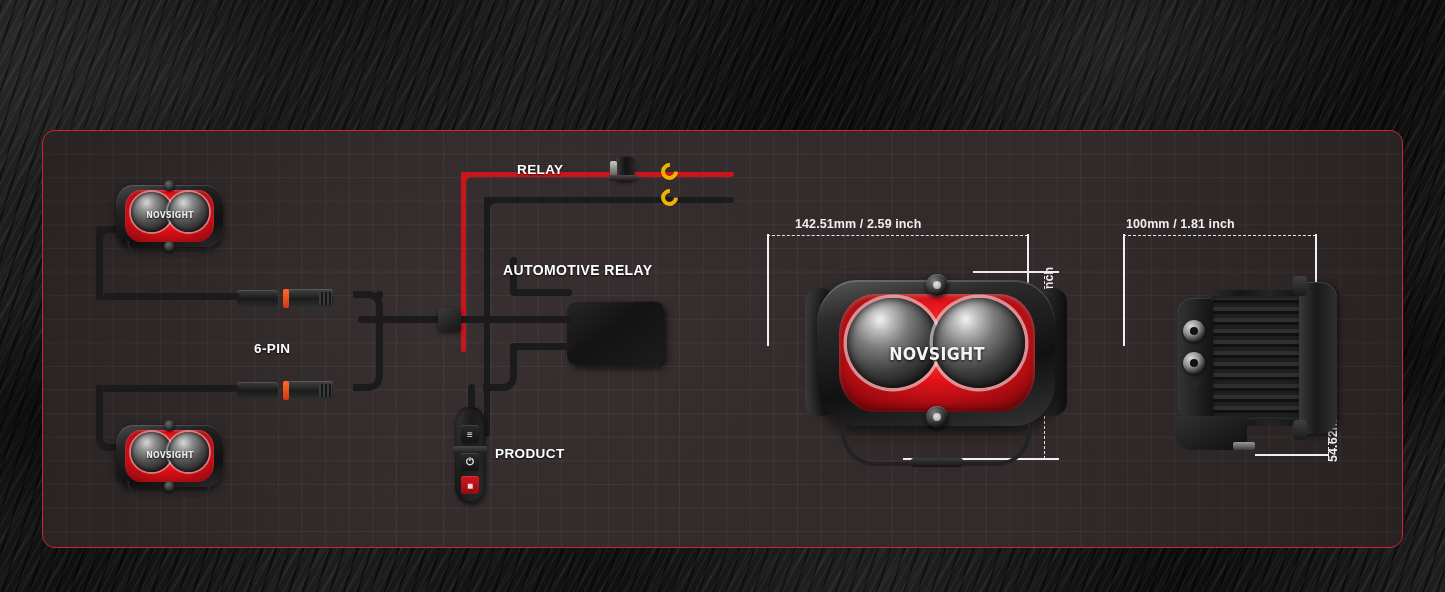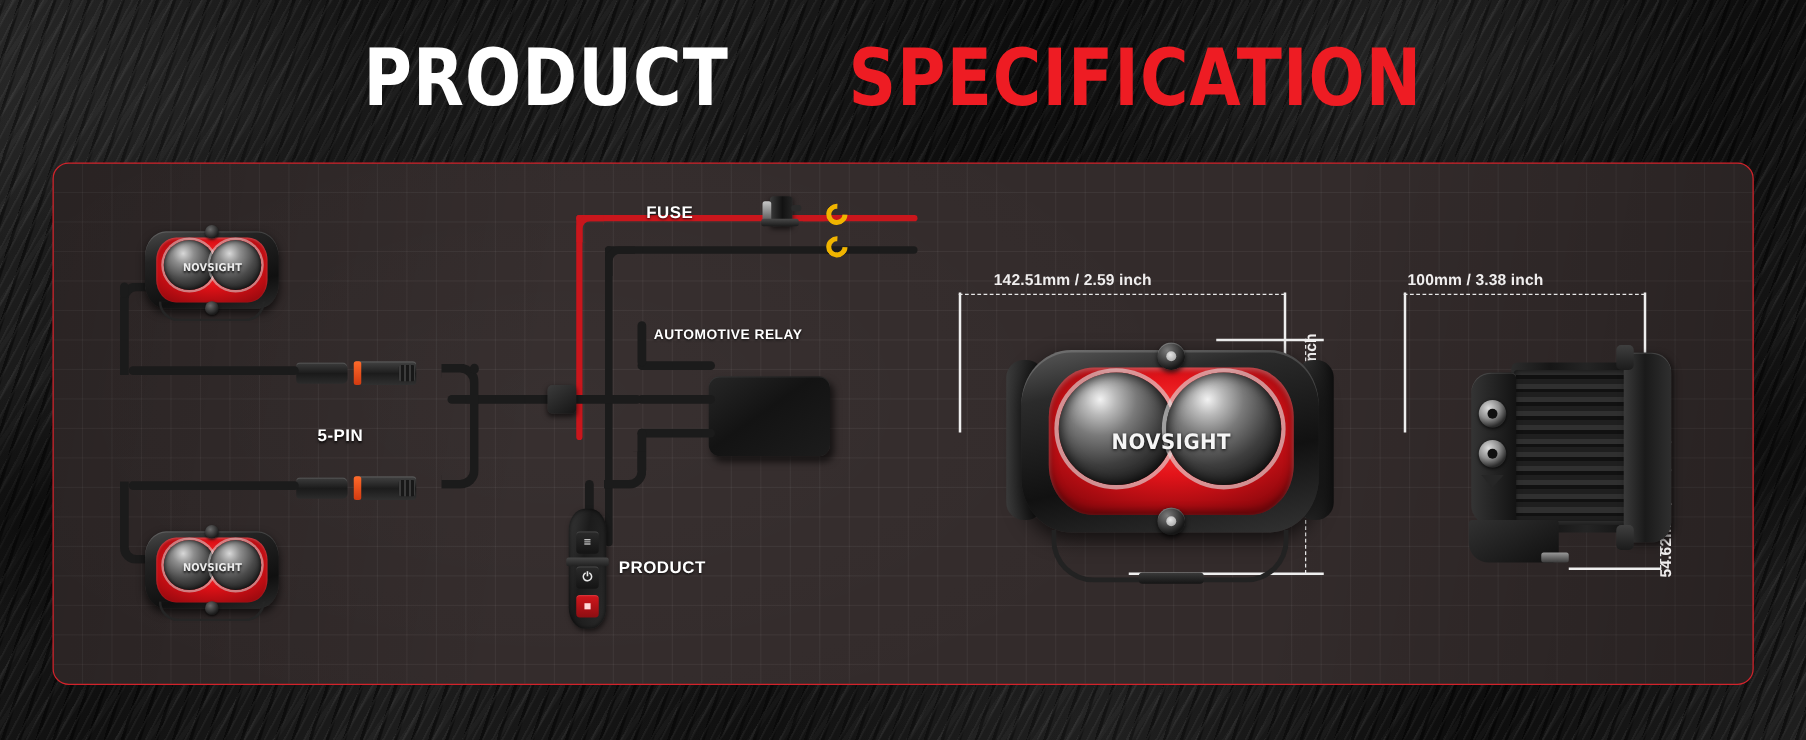--- a/index.html
+++ b/index.html
@@ -79,21 +79,21 @@
   .layer { position:absolute; inset:0; }
 
   
   .lbl {
     position:absolute; color:#fff;
     font-weight:bold; white-space:nowrap;
     font-family:"Liberation Sans", sans-serif;
     text-shadow:0 1px 2px rgba(0,0,0,.85);
   }
   .lbl-fuse   { left:474px; top:31px; font-size:13.5px; letter-spacing:.4px; }
-  .lbl-relay  { left:480px; top:131px; font-size:11px; letter-spacing:.4px; }
+  .lbl-relay  { left:460px; top:131px; font-size:14px; letter-spacing:.4px; }
   .lbl-2pin   { left:211px; top:210px; font-size:13.5px; letter-spacing:.4px; }
   .lbl-switch { left:452px; top:315px; font-size:13.5px; letter-spacing:.4px; }
 
   
   .dim-txt {
     position:absolute; color:#f0eeee;
     font-size:12.5px; font-weight:bold; white-space:nowrap;
     font-family:"Liberation Sans", sans-serif;
     letter-spacing:.1px;
   }
@@ -343,23 +343,20 @@
 </style>
 </head>
 <body>
 
 <div id="stage">
 
   <div class="bg-base"></div>
   <div class="bg-streaks"></div>
   <div class="bg-blotch"></div>
 
-  <div id="title-row">
-    <span class="t-white">PRODUCT</span><span style="display:inline-block;width:24px"></span><span class="t-red">SPECIFICATION</span>
-  </div>
 
   <div id="spec-panel">
     <div class="panel-grid"></div>
     <div class="panel-shade"></div>
 
     <div class="layer">
 
       <div class="wire-red" style="left:418px; top:41px; width:200px; height:5px;"></div>
       <div class="wire-red" style="left:418px; top:41px; width:5px;  height:180px;"></div>
       <div class="corner-red" style="left:418px; top:41px; width:22px; height:22px; border-width:5px 0 0 5px; border-radius:11px 0 0 0;"></div>
@@ -444,23 +441,23 @@
       </div>
 
       <div id="switch-unit">
         <div class="sw-body"></div>
         <div class="sw-btn" style="top:18px;">≡</div>
         <div class="sw-collar" style="top:39px;"></div>
         <div class="sw-btn" style="top:46px;">⏻</div>
         <div class="sw-btn red" style="top:69px;">■</div>
       </div>
 
-      <div class="lbl lbl-fuse">FUSE</div>
+      <div class="lbl lbl-fuse">RELAY</div>
       <div class="lbl lbl-relay">AUTOMOTIVE RELAY</div>
-      <div class="lbl lbl-2pin">5-PIN</div>
+      <div class="lbl lbl-2pin">6-PIN</div>
       <div class="lbl lbl-switch">PRODUCT</div>
     </div>
 
     <div class="layer">
 
       <div class="ext-line" style="left:724px; top:103px; width:1.6px; height:112px;"></div>
       <div class="ext-line" style="left:984px; top:103px; width:1.6px; height:112px;"></div>
       <div class="dash-h" style="left:724px; top:104px; width:261px;"></div>
       <div class="dim-txt dim-top-a">142.51mm / 2.59 inch</div>
 
@@ -482,21 +479,21 @@
         <div class="pf-bracket"></div>
         <div class="pf-foot"></div>
       </div>
     </div>
 
     <div class="layer">
 
       <div class="ext-line" style="left:1080px; top:103px; width:1.6px; height:112px;"></div>
       <div class="ext-line" style="left:1272px; top:103px; width:1.6px; height:112px;"></div>
       <div class="dash-h" style="left:1080px; top:104px; width:193px;"></div>
-      <div class="dim-txt dim-top-b">100mm / 3.38 inch</div>
+      <div class="dim-txt dim-top-b">100mm / 1.81 inch</div>
 
       <div class="ext-line" style="left:1140px; top:246px; width:146px; height:1.6px;"></div>
       <div class="ext-line" style="left:1212px; top:323px; width:74px;  height:1.6px;"></div>
       <div class="dash-v" style="left:1285px; top:246px; height:78px;"></div>
       <div class="dim-txt dim-v-b">54.62mm / 2.15 inch</div>
 
       <div id="product-side">
         <div class="ps-body"></div>
         <div class="ps-fins"></div>
         <div class="ps-front-cap"></div>

